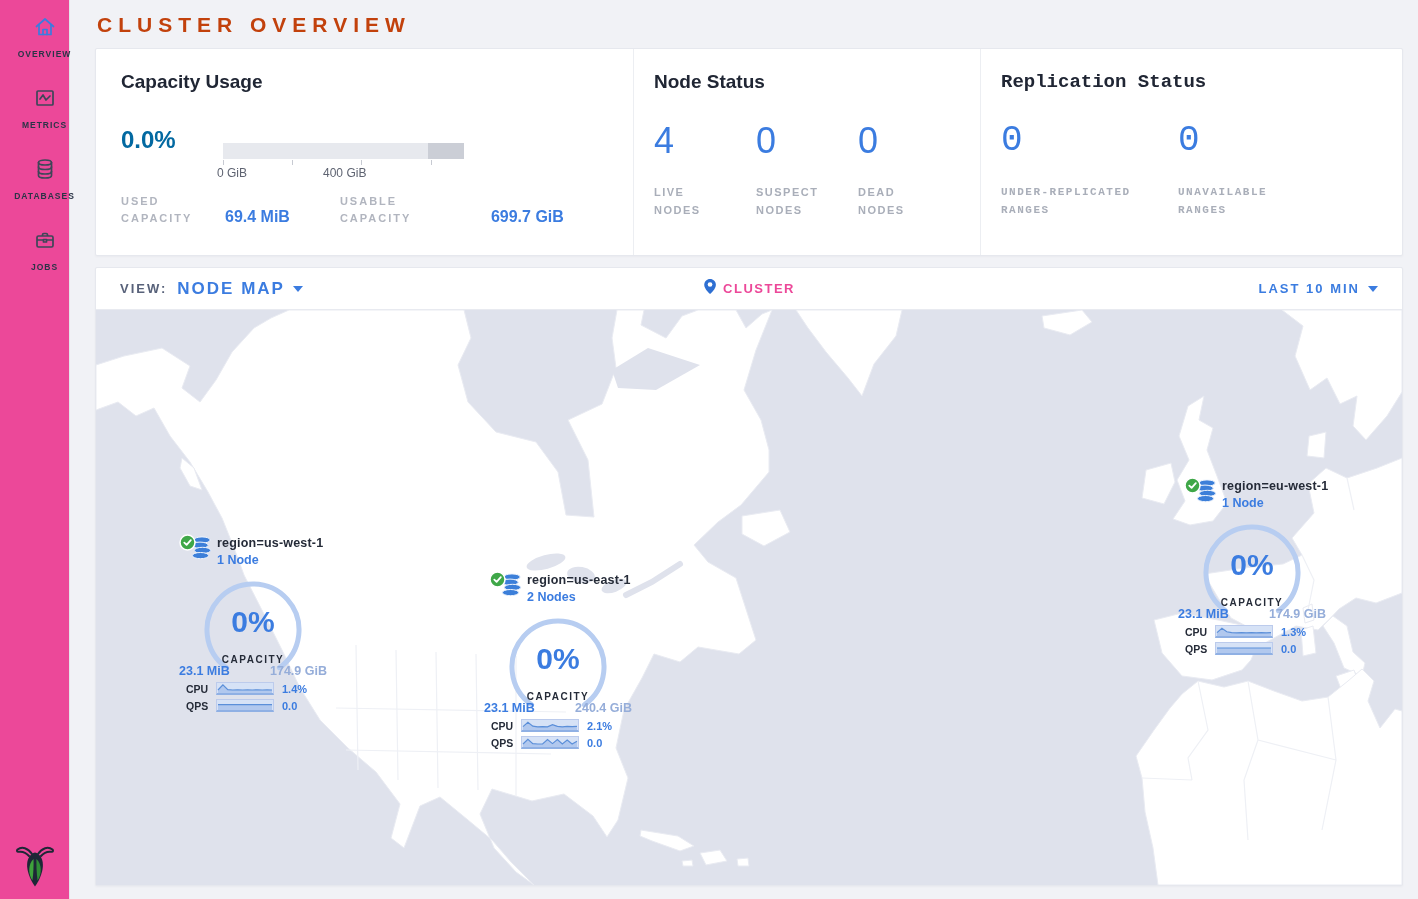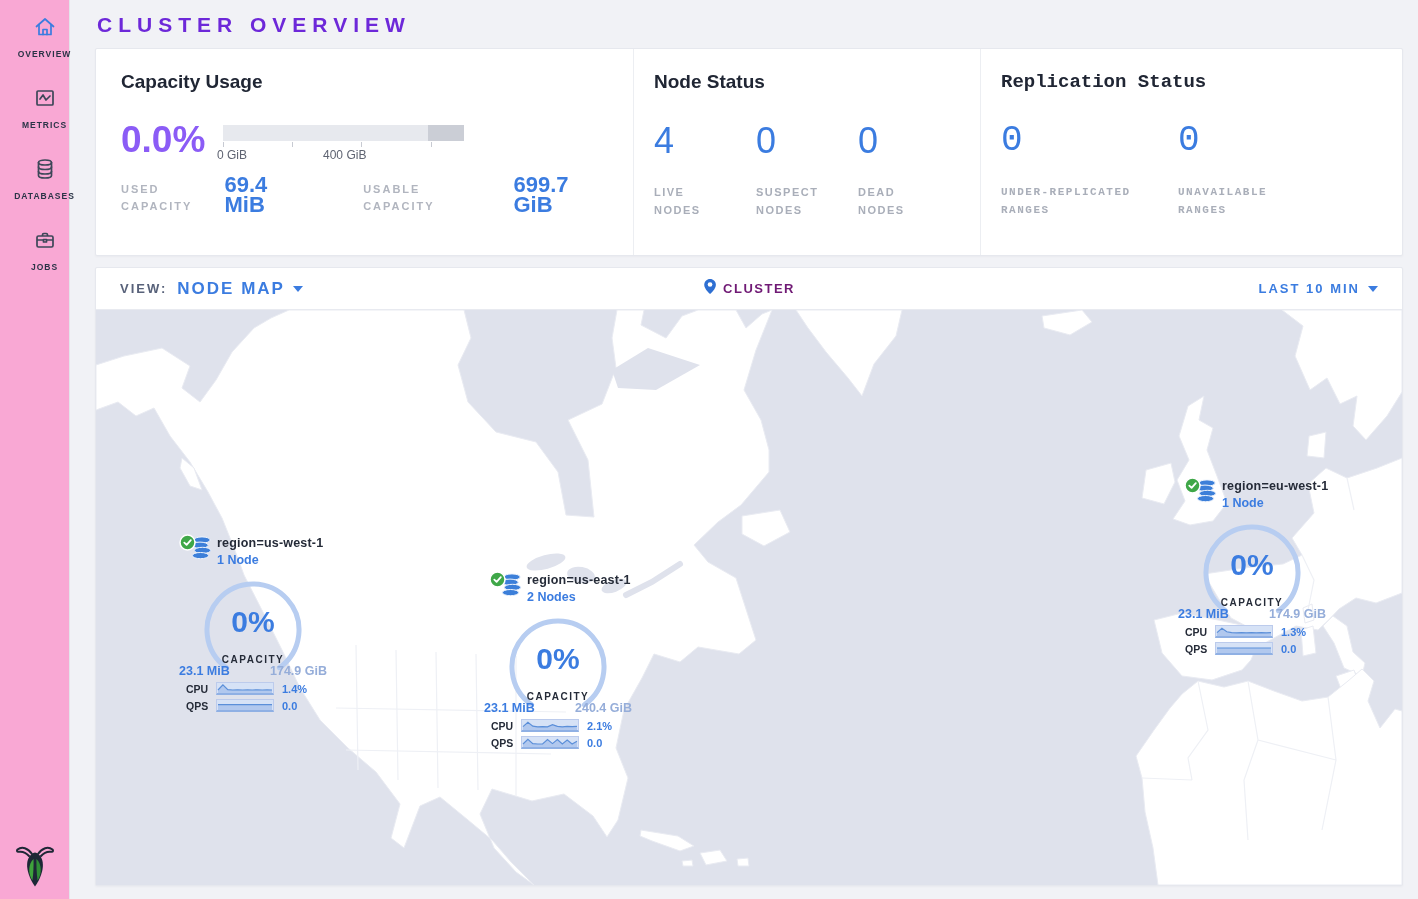--- a/index.html
+++ b/index.html
@@ -2,75 +2,75 @@
 <html><head>
 <meta charset="utf-8">
 <style>
   * { margin:0; padding:0; box-sizing:border-box; }
   html,body { width:1418px; height:899px; overflow:hidden; background:#f1f2f6; }
   body { font-family:"Liberation Sans", sans-serif; color:#20242e; }
 
   .app { display:flex; width:1418px; height:899px; }
 
   
-  .sidebar { width:70px; background:#f9a8d4; border-right:1px solid #e3e5ea; position:relative; flex:none;padding-left:20px; }
+  .sidebar { width:70px; background:#ec4899; border-right:1px solid #e3e5ea; position:relative; flex:none;padding-left:20px; }
   .side-item { display:flex; flex-direction:column; align-items:center; padding:15px 0 12px; cursor:pointer; }
   .side-item .lbl { font-size:8.5px; font-weight:700; letter-spacing:1px; color:#2b3447; margin-top:6px; }
   .side-item svg { stroke:#3d4758; }
   .side-item.active svg { stroke:#3b7ce0; }
   .side-logo { position:absolute; bottom:10px; left:0; width:70px; display:flex; justify-content:center; }
 
   
   .main { flex:1; padding:9px 15px 14px 25px; position:relative; }
-  .page-title { font-size:21px; font-weight:700; letter-spacing:6px; color:#6d28d9; margin:4px 0 11px 2px; }
+  .page-title { font-size:21px; font-weight:700; letter-spacing:6px; color:#c2410c; margin:4px 0 11px 2px; }
 
   .card { background:#fff; border:1px solid #e6e8ee; border-radius:2px; box-shadow:0 1px 2px rgba(40,50,80,.04); }
 
   
   .summary { display:flex; height:208px; margin-bottom:11px; }
   .sum-col { padding:22px 20px; }
   .sum-col + .sum-col { border-left:1px solid #eceef2; }
   .col-capacity { width:537px; padding-left:25px; }
   .col-nodes { width:347px; }
   .col-repl { flex:1;font-family:Liberation Mono, monospace; }
   .sum-title { font-size:19px; font-weight:600; color:#202634; margin-bottom:30px; }
 
   .cap-row { display:flex; align-items:flex-start; }
-  .cap-pct { font-size:37px; font-weight:600; color:#8b5cf6; line-height:34px; width:102px; }
-  .cap-barwrap { position:relative; width:241px; margin-top:2px; }
+  .cap-pct { font-size:24px; font-weight:600; color:#0369a1; line-height:34px; width:102px; }
+  .cap-barwrap { position:relative; width:241px; margin-top:20px; }
   .cap-track { height:16px; background:#e7e9ee; position:relative; overflow:hidden; }
   .cap-dark { position:absolute; right:0; top:0; height:16px; width:15%; background:#cbced6; }
   .cap-ticks { position:relative; height:6px; }
   .cap-tick { position:absolute; top:1px; width:1px; height:5px; background:#c7cad2; }
   .cap-ticklabels { position:relative; height:14px; font-size:12px; color:#5e6371; }
   .cap-ticklabels span { position:absolute; top:1px; }
   .tick-l0 { left:-6px; } .tick-l400 { left:50.5%; transform:translateX(-50%); }
   .cap-stats { display:flex; margin-top:14px; align-items:flex-end; }
   .cap-stat-label { font-size:11px; font-weight:700; letter-spacing:2px; color:#b1b5bf; line-height:17px; width:92px; }
-  .cap-stat-value { font-size:22px; font-weight:600; color:#3b7ce0; margin:0 0 0 12px; line-height:20px; }
+  .cap-stat-value { font-size:16px; font-weight:600; color:#3b7ce0; margin:0 0 0 12px; line-height:20px; }
   .cap-stat + .cap-stat { margin-left:50px;gap:47px; }
   .cap-stat { display:flex; align-items:flex-end; }
 
   .stat-row { display:flex; }
   .stat { }
   .stat .num { font-size:36px; color:#3b7ce0; font-weight:400; line-height:36px; margin-bottom:24px; }
   .stat .slbl { font-size:11px; font-weight:700; letter-spacing:1.5px; color:#a9aeb9; line-height:18px; }
   .col-nodes .stat { width:105px; }
   .col-nodes .stat .slbl { max-width:78px; }
   .col-repl .stat1 { width:104px; } .col-repl .stat1 .slbl { max-width:70px; }
   .col-repl .stat2 { width:177px; } .col-repl .stat2 .slbl { max-width:160px; }
   .col-repl .stat3 { flex:1; } .col-repl .stat3 .slbl { max-width:120px; }
 
   
   .viewbar { height:42px; display:flex; align-items:center; padding:0 24px; border-bottom:1px solid #e8eaf0; position:relative; }
   .vb-left { display:flex; align-items:center; gap:10px; }
   .vb-label { font-size:13px; font-weight:600; letter-spacing:2px; color:#58627a; }
   .vb-value { font-size:17px; font-weight:700; letter-spacing:2px; color:#3b7ce0; cursor:pointer; display:flex; align-items:center; gap:8px; }
   .vb-center { position:absolute; left:50%; transform:translateX(-50%); display:flex; align-items:center; gap:6px; cursor:pointer; }
-  .vb-crumb { font-size:13px; font-weight:700; letter-spacing:1.5px; color:#701a75; }
+  .vb-crumb { font-size:13px; font-weight:700; letter-spacing:1.5px; color:#ec4899; }
   .vb-right { margin-left:auto; display:flex; align-items:center; gap:8px; cursor:pointer; }
   .vb-time { font-size:13px; font-weight:700; letter-spacing:2px; color:#3b7ce0; }
   .caret { width:0; height:0; border-left:5px solid transparent; border-right:5px solid transparent; border-top:6px solid #3b7ce0; display:inline-block; }
 
   
   .map-wrap { position:relative; width:1306px; height:575px; background:#dfe2ec; overflow:hidden; }
   .map-wrap svg.world { position:absolute; left:0; top:0; }
 
   .node-card { position:absolute; width:150px; }
   .node-head { display:flex; align-items:center; position:relative; }

